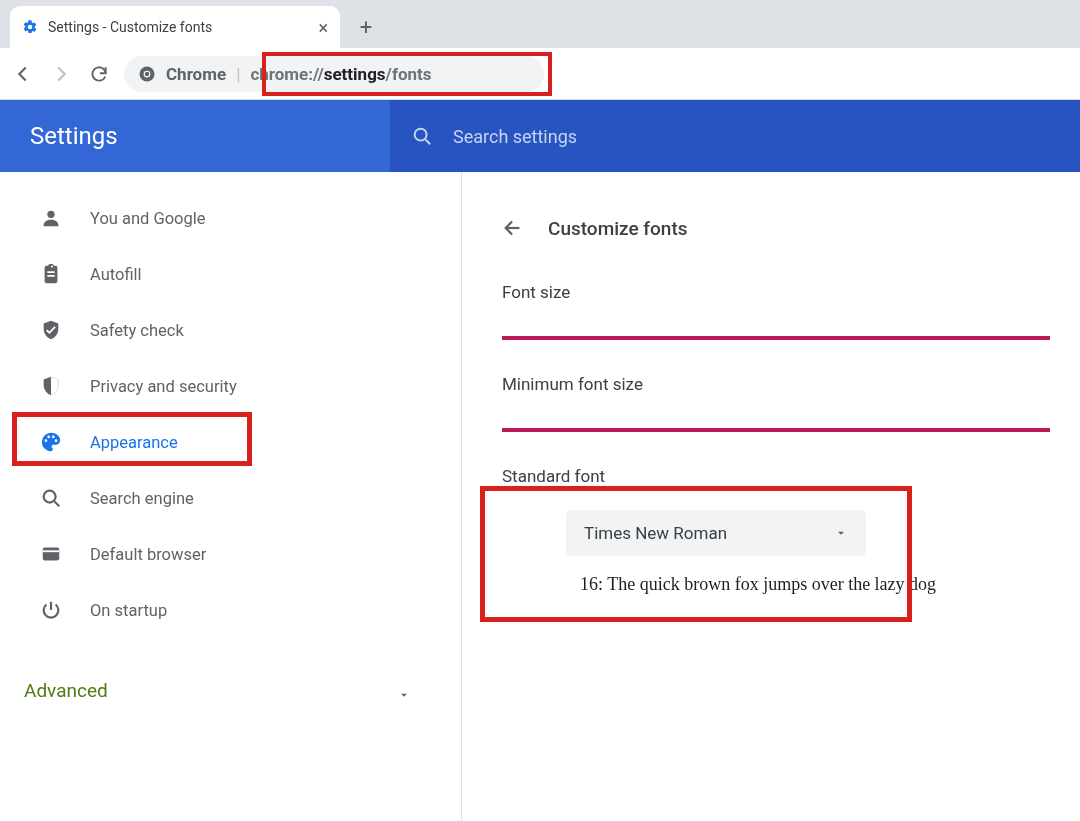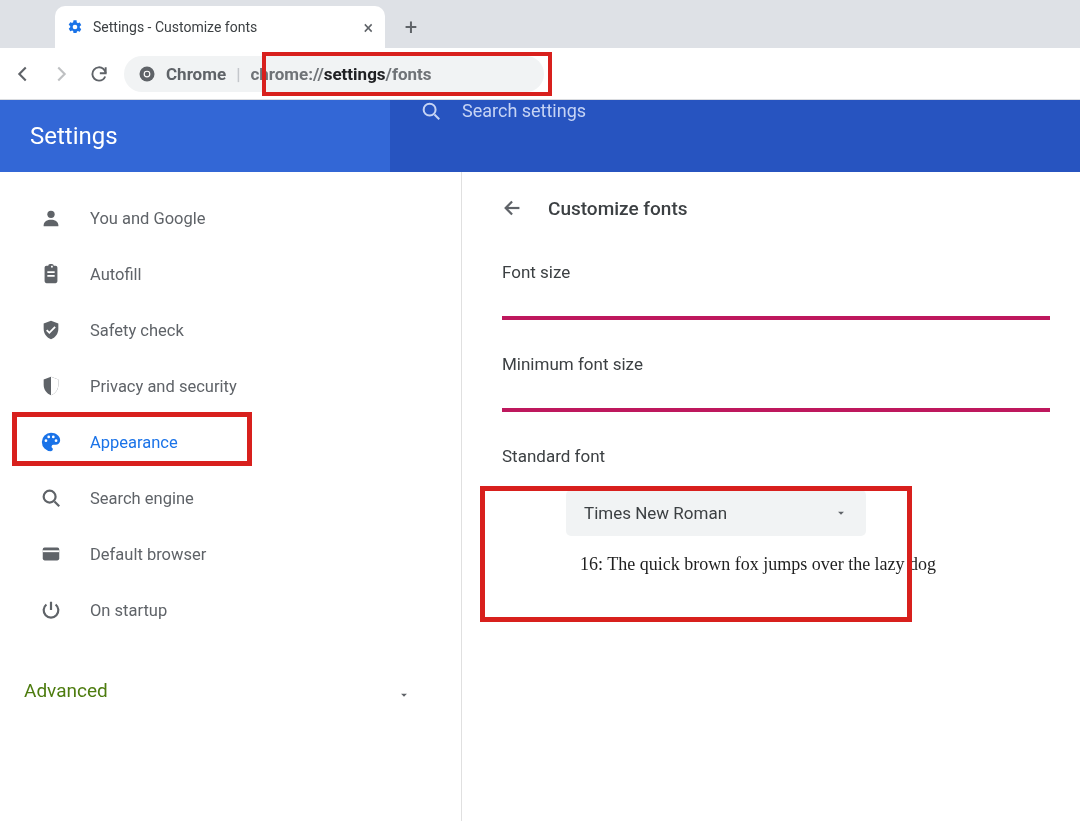--- a/index.html
+++ b/index.html
@@ -23,21 +23,20 @@
     background: #fff;
     height: 42px;
     width: 330px;
     border-radius: 10px 10px 0 0;
     display: flex;
     align-items: center;
     padding: 0 12px;
     gap: 10px;
     font-size: 14px;
     color: #3c4043;
-    margin-left: 45px;
   }
   .tab .favicon { width:16px; height:16px; flex:0 0 16px; }
   .tab-title { flex:1; white-space:nowrap; overflow:hidden; text-overflow:ellipsis; }
   .tab-close { font-size:18px; color:#5f6368; cursor:pointer; }
   .newtab {
     width: 32px; height: 32px; border-radius:50%;
     display:flex; align-items:center; justify-content:center;
     font-size:22px; color:#5f6368; margin-left:10px; margin-bottom:5px;
   }
 
@@ -91,21 +90,22 @@
   .bh-left {
     width: 390px;
     padding-left: 30px;
     font-size: 24px;
   }
   .bh-search {
     flex:1;
     height:100%;
     background: #2754c0;
     display:flex;
-    padding-left: 30px;
+    align-items:center;
+    padding-left: 21px;
     gap: 20px;
     color:#c6d4f4;
     font-size:18px;
   }
   .bh-search svg { flex:0 0 22px; }
 
   
   .main { display:flex; height: calc(100% - 48px - 52px - 72px); }
   .sidebar {
     width: 462px;
@@ -135,21 +135,21 @@
     color:#4d7c0f;
     margin-top: 8px;
   }
   .red-box-sidebar {
     position:absolute;
     border:5px solid #d8201d;
     pointer-events:none;
     z-index:5;
   }
 
-  .content { flex:1; padding: 16px 30px 0 40px; color:#3c4043; position:relative; }
+  .content { flex:1; padding: 36px 30px 0 40px; color:#3c4043; position:relative; }
   .page-title-row {
     display:flex; align-items:center; gap: 24px;
     font-size: 19px; color:#3c4043; font-weight:500;
     height: 40px;
   }
   .section {
     border-bottom: 4px solid #be185d;
     padding: 34px 0;
     font-size: 17px;
     color:#3c4043;

